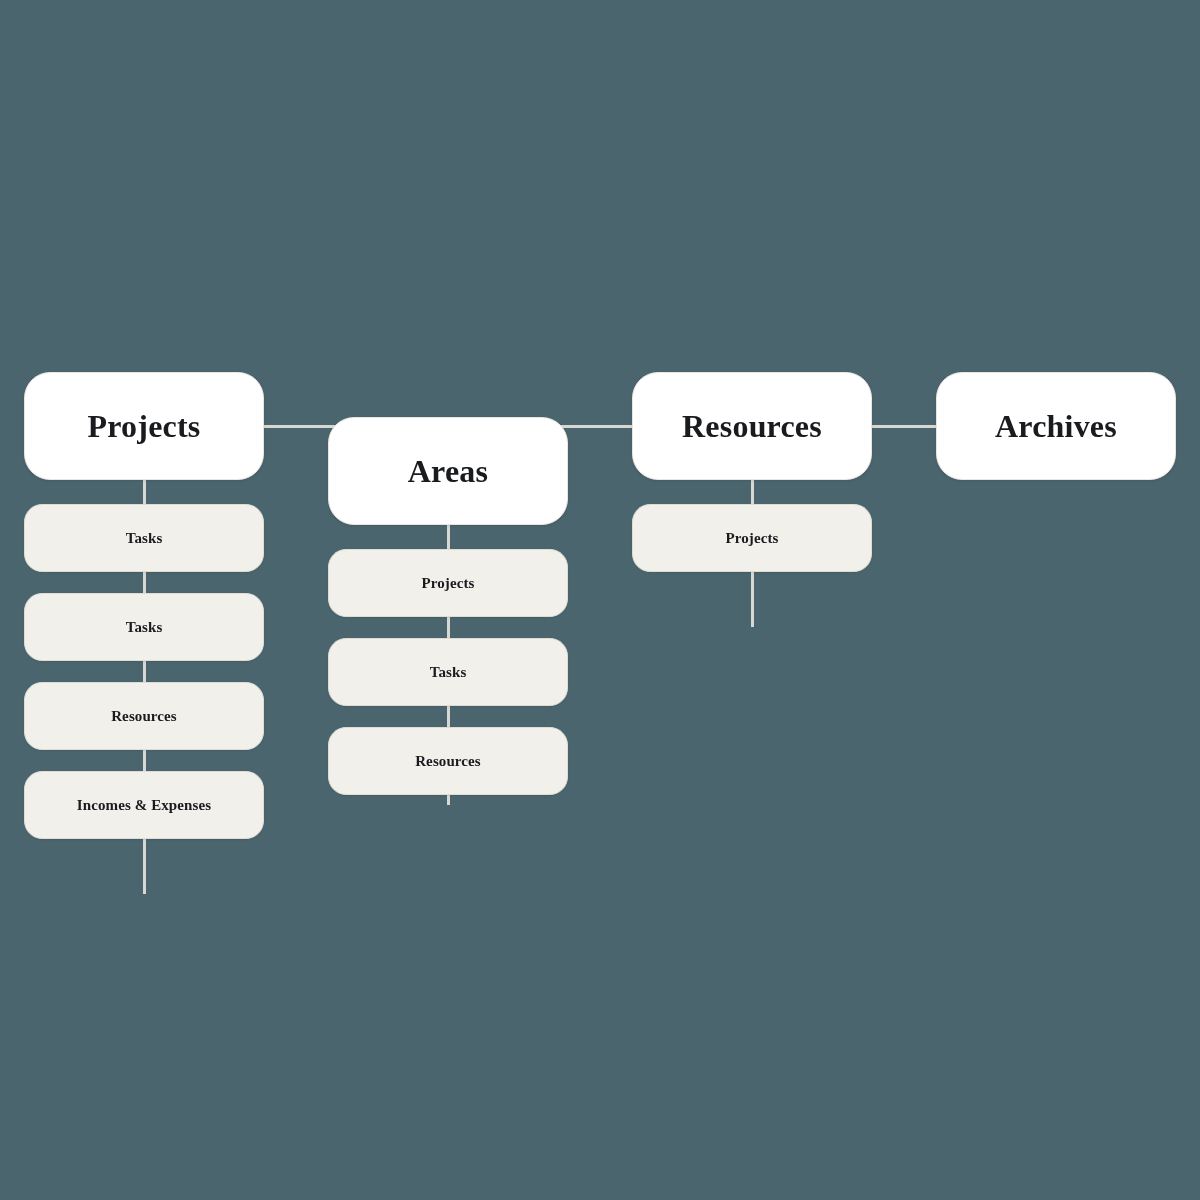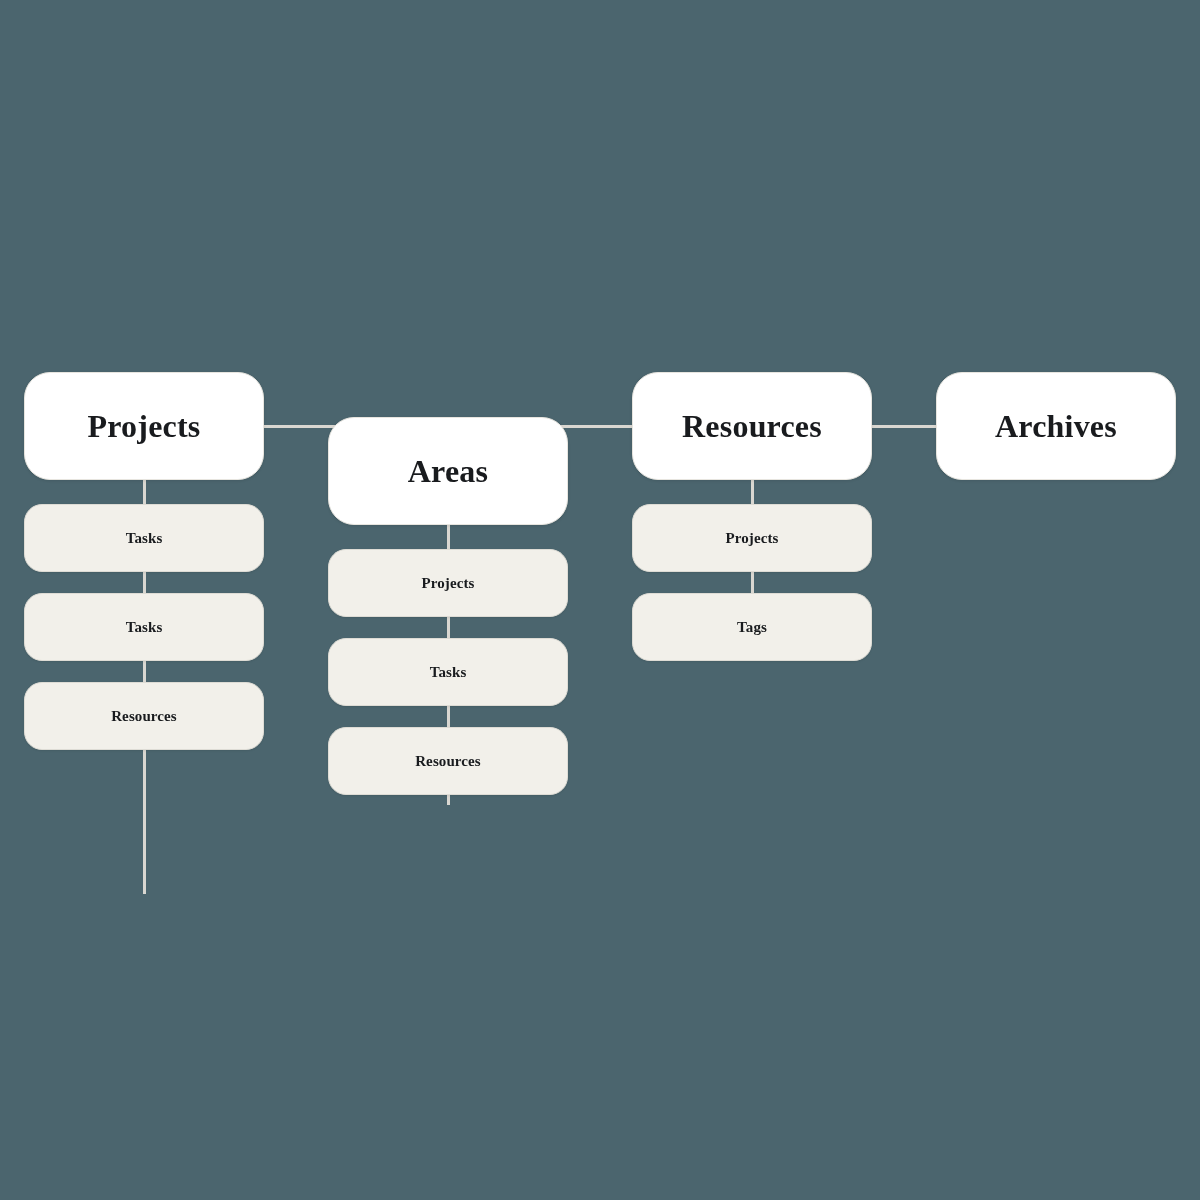--- a/index.html
+++ b/index.html
@@ -79,32 +79,32 @@
   <div class="line h" style="left:144px; top:425px; width:912px;"></div>
   <div class="line v" style="left:142.5px; top:480px; height:414px;"></div>
   <div class="line v" style="left:446.5px; top:480px; height:325px;"></div>
   <div class="line v" style="left:750.5px; top:480px; height:147px;"></div>
 
   <div class="col col-projects">
     <div class="main-node">Projects</div>
     <div class="sub-node">Tasks</div>
     <div class="sub-node">Tasks</div>
     <div class="sub-node">Resources</div>
+    <div class="sub-node">Incomes &amp; Expenses</div>
   </div>
 
   <div class="col col-areas">
     <div class="main-node">Areas</div>
     <div class="sub-node">Projects</div>
     <div class="sub-node">Tasks</div>
     <div class="sub-node">Resources</div>
   </div>
 
   <div class="col col-resources">
     <div class="main-node">Resources</div>
     <div class="sub-node">Projects</div>
-    <div class="sub-node">Tags</div>
   </div>
 
   <div class="col col-archives">
     <div class="main-node">Archives</div>
   </div>
 
 </div>
 
 </body></html>

